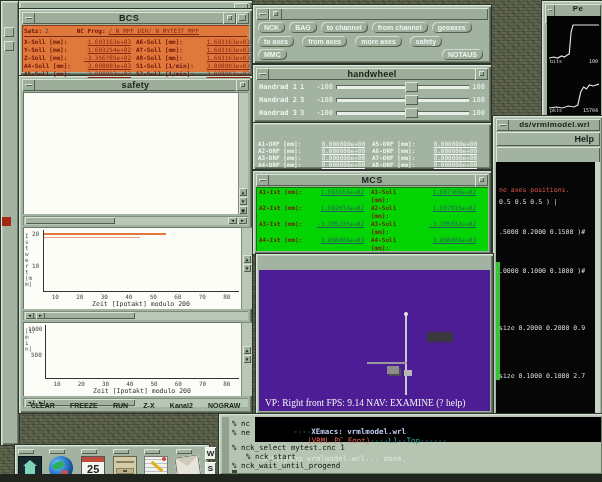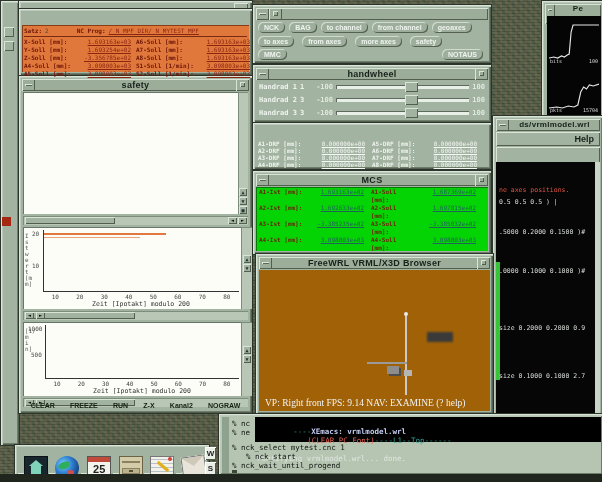--- a/index.html
+++ b/index.html
@@ -43,21 +43,21 @@
             background:#a3b3a1;box-shadow:inset 1px 1px 0 #d9e5d7,inset -1px -1px 0 #525f4e;}
   .hscr{position:absolute;left:4px;right:4px;height:9px;background:#b9c7b7;box-shadow:inset 1px 1px 0 #7d8c7b;}
   .hthumb{position:absolute;top:1px;height:7px;background:#a3b3a1;box-shadow:inset 1px 1px 0 #d9e5d7,inset -1px -1px 0 #525f4e;}
   
   .track{flex:1;height:4px;margin:3px 3px 0 3px;background:#e8efe6;box-shadow:inset 1px 1px 0 #5c695c;position:relative}
   .knob{position:absolute;top:-3px;width:13px;height:10px;background:#a3b3a1;box-shadow:inset 1px 1px 0 #d9e5d7,inset -1px -1px 0 #525f4e;}
   .hwlab{font:bold 7px/10px "DejaVu Sans Mono",monospace;color:#eef4ee}
   
   .termline{font:7.5px/9px "DejaVu Sans Mono",monospace;color:#101410;white-space:pre}
   
-  .slot{display:flex;align-items:flex-end;width:30px}
+  .slot{display:flex;flex-direction:column;align-items:flex-start;width:30px}
   .subtab{width:16px;height:5px;margin-bottom:2px;background:#a3b3a1;box-shadow:inset 1px 1px 0 #d9e5d7,inset -1px -1px 0 #525f4e}
   .ic{width:24px;height:24px;position:relative;flex:none}
   .wsbox{position:absolute;width:11px;height:13px;background:#e9eee7;box-shadow:inset 1px 1px 0 #fff,inset -1px -1px 0 #4c584a;
          font:bold 8px/13px "Liberation Sans",sans-serif;text-align:center;color:#222}
   .edline{position:absolute;left:3px;font:6.5px/8px "DejaVu Sans Mono",monospace;color:#d8ded8;white-space:pre}
 </style>
 </head>
 <body>
 
 <div class="win" style="left:0;top:0;width:18px;height:444px">
@@ -205,20 +205,32 @@
     <span style="font:bold 7px/11px 'Liberation Sans',sans-serif;color:#13200f">CLEAR</span>
     <span style="font:bold 7px/11px 'Liberation Sans',sans-serif;color:#13200f">FREEZE</span>
     <span style="font:bold 7px/11px 'Liberation Sans',sans-serif;color:#13200f">RUN</span>
     <span style="font:bold 7px/11px 'Liberation Sans',sans-serif;color:#13200f">Z-X</span>
     <span style="font:bold 7px/11px 'Liberation Sans',sans-serif;color:#13200f">Kanal2</span>
     <span style="font:bold 7px/11px 'Liberation Sans',sans-serif;color:#13200f">NOGRAW</span>
   </div>
 </div>
 
 <div class="win" style="left:18px;top:8px;width:233px;height:66px">
+  <div class="tbar">
+    <div class="mb">
+        <span class="dash"></span>
+      </div>
+    <div class="ttl">BCS</div>
+    <div class="mb">
+        <span class="sq"></span>
+      </div>
+    <div class="mb">
+        <span class="sq" style="left:2px;top:2px;width:8px;height:7px"></span>
+      </div>
+  </div>
   <div style="position:absolute;left:3px;right:3px;top:16px;bottom:3px;background:#e0783c;box-shadow:inset 1px 1px 0 #8a3c16;padding:2px 2px 0 2px">
     <div style="display:flex">
       <span class="bcs-l">Satz:</span>
       <span class="bcs-v" style="margin-left:3px;text-decoration:none;color:#4a4a4a">2</span>
       <span class="bcs-l" style="margin-left:28px">NC Prog:</span>
       <span class="bcs-v" style="margin-left:3px;text-align:left">/_N_MPF_DIR/_N_MYTEST_MPF</span>
     </div>
     <div style="height:1px;background:#7a2a10;margin:1px 0"></div>
     <div class="grid4">
       <span class="bcs-l">X-Soll  [mm]:</span>
@@ -375,49 +387,40 @@
         <span class="mcs-v">3.098003e+03</span>
       <span class="mcs-l">A8-Ist [mm]:</span>
         <span class="mcs-v">3.098003e+03</span>
         <span class="mcs-l" style="padding-left:6px">A8-Soll [mm]:</span>
         <span class="mcs-v">3.098003e+03</span>
     </div>
   </div>
 </div>
 
 <div class="win" style="left:255px;top:253px;width:237px;height:160px">
-  <div class="tbar">
-    <div class="mb">
-        <span class="dash"></span>
-      </div>
-    <div class="ttl">FreeWRL VRML/X3D Browser</div>
-    <div class="mb">
-        <span class="sq"></span>
-      </div>
-  </div>
-  <div style="position:absolute;left:3px;right:3px;top:16px;bottom:3px;background:#a16207;overflow:hidden">
+  <div style="position:absolute;left:3px;right:3px;top:16px;bottom:3px;background:#4c1d95;overflow:hidden">
     <div style="position:absolute;left:146px;top:45px;width:2px;height:80px;background:#c9c9c9"></div>
     <div style="position:absolute;left:108px;top:92px;width:40px;height:2px;background:#9a9a9a"></div>
     <div style="position:absolute;left:128px;top:96px;width:12px;height:8px;background:#8d8d8d;box-shadow:2px 2px 0 #4e4e4e"></div>
     <div style="position:absolute;left:145px;top:100px;width:8px;height:6px;background:#b5b5b5"></div>
     <div style="position:absolute;left:145px;top:42px;width:4px;height:4px;background:#e8e8e8;border-radius:50%"></div>
     <div style="position:absolute;left:168px;top:62px;width:26px;height:10px;background:#3a3a3a;filter:blur(1px)"></div>
     <div style="position:absolute;left:6px;bottom:3px;font:9.5px 'Liberation Serif',serif;color:#f2f2f2;white-space:nowrap">VP: Right front   FPS: 9.14  NAV: EXAMINE  (? help)</div>
   </div>
 </div>
 
 <div class="win" style="left:218px;top:413px;width:384px;height:61px">
   <div style="position:absolute;left:2px;top:2px;bottom:2px;width:8px;background:#8fa28d;box-shadow:inset 1px 1px 0 #b9c7b7"></div>
   <div style="position:absolute;left:10px;right:2px;top:2px;bottom:2px;background:#b6c5b1;overflow:hidden">
     <span class="termline" style="position:absolute;left:3px;top:3px">% nc</span>
     <span class="termline" style="position:absolute;left:3px;top:12px">% ne</span>
     <div style="position:absolute;left:26px;top:1px;right:0;height:23px;background:#000;padding:1px 2px">
       <div class="termline" style="color:#2f9e8f">
         <span>----</span><span style="color:#c3ccf2;font-weight:bold">XEmacs: vrmlmodel.wrl</span>
-        <span style="color:#e06050;margin-left:14px">(CLEAR PC Font)</span><span>----L1--Top------</span>
+        <span style="color:#e06050;margin-left:14px">(VRML PC Font)</span><span>----L1--Top------</span>
       </div>
       <div class="termline" style="color:#dfe5df">Fontifying vrmlmodel.wrl... done.</div>
     </div>
     <span class="termline" style="position:absolute;left:3px;top:27px">% nck_select mytest.cnc 1</span>
     <span class="termline" style="position:absolute;left:17px;top:36px">% nck_start</span>
     <span class="termline" style="position:absolute;left:3px;top:45px">% nck_wait_until_progend</span>
     <span style="position:absolute;left:3px;top:54px;width:5px;height:8px;background:#3c463c"></span>
   </div>
 </div>
 

